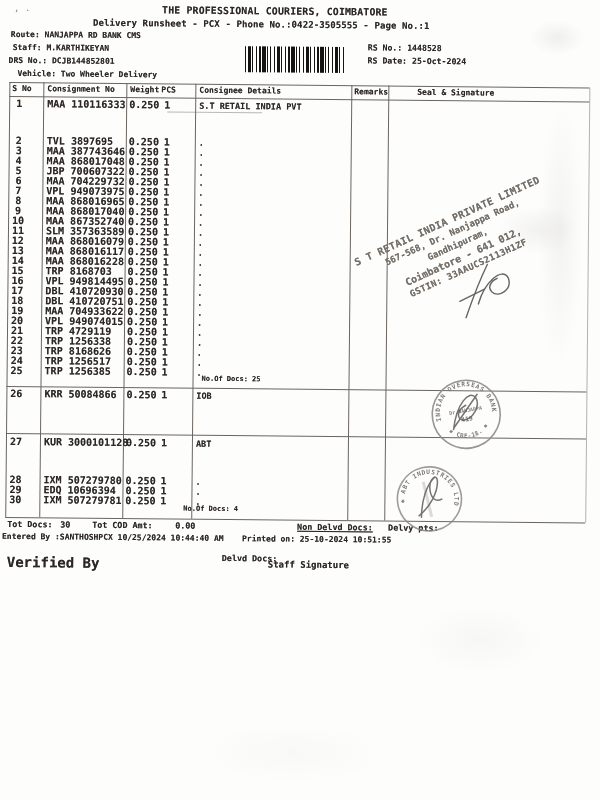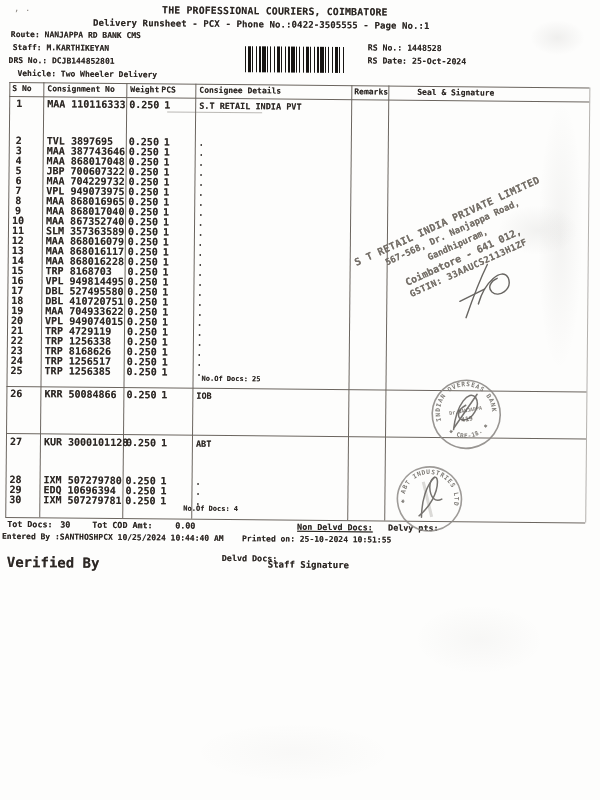--- a/index.html
+++ b/index.html
@@ -207,21 +207,21 @@
         </div>
         <div class="trow">
           <span class="c-sno">16</span>
           <span class="c-cons">VPL 949814495</span>
           <span class="c-wt">0.250</span>
           <span class="c-pcs">1</span>
           <span class="c-cname">.</span>
         </div>
         <div class="trow">
           <span class="c-sno">17</span>
-          <span class="c-cons">DBL 527495580</span>
+          <span class="c-cons">DBL 410720930</span>
           <span class="c-wt">0.250</span>
           <span class="c-pcs">1</span>
           <span class="c-cname">.</span>
         </div>
         <div class="trow">
           <span class="c-sno">18</span>
           <span class="c-cons">DBL 410720751</span>
           <span class="c-wt">0.250</span>
           <span class="c-pcs">1</span>
           <span class="c-cname">.</span>

